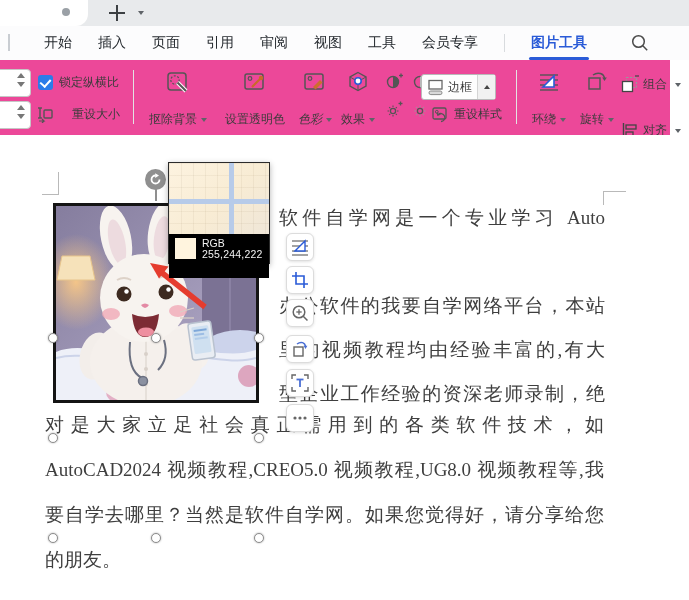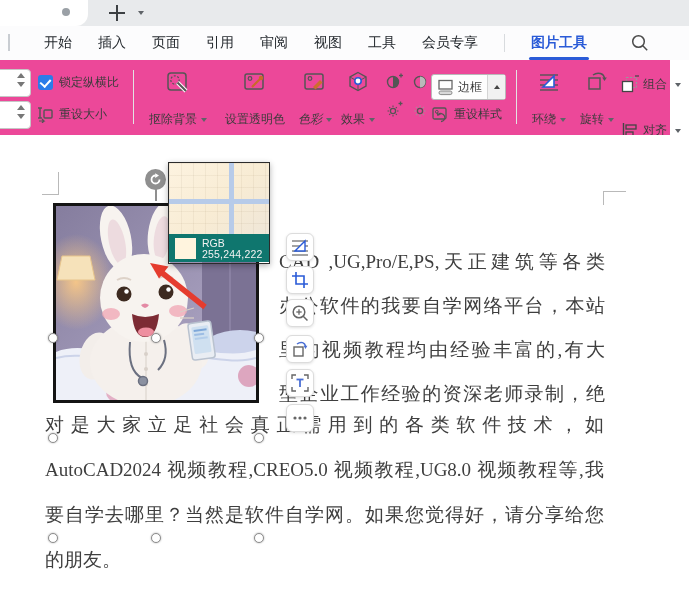--- a/index.html
+++ b/index.html
@@ -28,27 +28,27 @@
   
   .toolbar{position:absolute;left:0;top:60px;width:670px;height:75px;background:#ec4899;border-bottom:1px solid #e7e7e7;font-size:12px;color:#3c3c3c;}
   .vsep{position:absolute;top:10px;width:1px;height:54px;background:#e3e3e3;}
   .stepper{position:absolute;left:-16px;width:47px;height:28px;background:#fff;border:1px solid #c6c6c6;border-radius:4px;box-sizing:border-box;}
   .stepper .arrows{position:absolute;right:5px;top:3px;display:flex;flex-direction:column;gap:4px;}
   .stepper .a-up{width:0;height:0;border-left:4px solid transparent;border-right:4px solid transparent;border-bottom:5px solid #777;}
   .stepper .a-dn{width:0;height:0;border-left:4px solid transparent;border-right:4px solid transparent;border-top:5px solid #777;}
   .lockrow{position:absolute;left:38px;top:14px;display:flex;align-items:center;gap:6px;cursor:pointer;}
   .checkbox{width:15px;height:15px;border-radius:3px;background:#2b7ce9;position:relative;}
   .checkbox:after{content:"";position:absolute;left:4px;top:2px;width:5px;height:8px;border:solid #fff;border-width:0 2px 2px 0;transform:rotate(42deg);}
-  .resetsize{position:absolute;left:36px;top:45px;display:flex;align-items:center;gap:5px;cursor:pointer;}
+  .resetsize{position:absolute;left:36px;top:45px;display:flex;align-items:center;gap:18px;cursor:pointer;}
   .tgroup{position:absolute;top:6px;height:62px;display:flex;flex-direction:column;align-items:center;justify-content:space-between;cursor:pointer;}
   .tgroup .ticon{height:32px;display:flex;align-items:center;justify-content:center;}
   .tgroup .tlabel{display:flex;align-items:center;white-space:nowrap;}
   .adjust-grid{position:absolute;left:382px;top:8px;width:50px;height:58px;display:grid;grid-template-columns:24px 24px;grid-template-rows:26px 26px;gap:2px;}
   .adjust-grid span{display:flex;align-items:center;justify-content:center;cursor:pointer;}
-  .border-btn{position:absolute;left:431px;top:14px;height:26px;display:flex;align-items:center;border:1px solid #b9b9b9;border-radius:3px;background:#fdfdfd;box-sizing:border-box;cursor:pointer;justify-content:center;}
+  .border-btn{position:absolute;left:421px;top:14px;height:26px;display:flex;align-items:center;border:1px solid #b9b9b9;border-radius:3px;background:#fdfdfd;box-sizing:border-box;cursor:pointer;justify-content:center;}
   .border-btn .blab{padding:0 5px 0 4px;}
   .border-btn .bcaret{width:17px;align-self:stretch;display:flex;align-items:center;justify-content:center;border-left:1px solid #d4d4d4;background:#f1f1f1;}
   .resetstyle{position:absolute;left:431px;top:45px;display:flex;align-items:flex-end;gap:5px;cursor:pointer;}
   .rowbtn{position:absolute;display:flex;align-items:center;gap:4px;white-space:nowrap;cursor:pointer;}
   
   .docarea{position:absolute;left:0;top:135px;width:689px;height:465px;background:#fff;}
   .cropTL{position:absolute;left:42px;top:37px;width:16px;height:22px;border-right:1px solid #b9b9b9;border-bottom:1px solid #b9b9b9;}
   .cropTR{position:absolute;left:603px;top:56px;width:22px;height:13px;border-left:1px solid #b9b9b9;border-top:1px solid #b9b9b9;}
   .dline{position:absolute;height:26px;font-family:"Liberation Serif","DejaVu Serif",serif;font-size:19px;color:#3f3f3f;
          text-align:justify;text-align-last:justify;overflow:hidden;}
@@ -61,21 +61,21 @@
   .rot-stem{position:absolute;left:155px;top:54px;width:1.5px;height:12px;background:#8f8f8f;}
   .rot-handle{position:absolute;left:145px;top:34px;width:21px;height:21px;border-radius:50%;background:#8f8f8f;display:flex;align-items:center;justify-content:center;cursor:pointer;}
   
   .fbtn{position:absolute;left:286px;width:28px;height:28px;background:#fff;border:1px solid #dcdcdc;border-radius:6px;box-shadow:0 1px 3px rgba(0,0,0,.12);display:flex;align-items:center;justify-content:center;cursor:pointer;box-sizing:border-box;}
   
   .magnifier{position:absolute;left:168px;top:27px;width:100px;height:100px;border:1px solid #2b2b2b;box-sizing:content-box;box-shadow:0 2px 6px rgba(0,0,0,.3);}
   .mag-view{position:relative;width:100px;height:71px;background:linear-gradient(135deg,#fdf3e0 0%,#f8ecd4 55%,#efe6d8 100%);overflow:hidden;}
   .mag-grid{position:absolute;inset:0;background-image:linear-gradient(rgba(160,140,110,.10) 1px,transparent 1px),linear-gradient(90deg,rgba(160,140,110,.10) 1px,transparent 1px);background-size:12px 12px;}
   .mag-vline{position:absolute;left:60px;top:0;width:5px;height:71px;background:#b7cbe9;}
   .mag-hline{position:absolute;left:0;top:36px;width:100px;height:5px;background:#b7cbe9;}
-  .mag-info{position:relative;width:100px;height:28px;background:#0f766e;}
+  .mag-info{position:relative;width:100px;height:44px;background:#000000;}
   .mag-swatch{position:absolute;left:6px;top:4px;width:21px;height:21px;background:#FFF4DE;}
   .mag-t1{position:absolute;left:33px;top:3px;font-size:10.5px;color:#f2f2f2;}
   .mag-t2{position:absolute;left:33px;top:14px;font-size:10.5px;color:#f2f2f2;letter-spacing:.2px;}
   .arrow-svg{position:absolute;left:130px;top:115px;pointer-events:none;}
   svg{display:block;}
 </style>
 </head>
 <body>
 
 <div class="screen">
@@ -325,21 +325,21 @@
         </svg>
       <span>对齐</span>
       <span class="cdn"></span>
     </div>
   </div>
 
   <div class="docarea">
     <div class="cropTL"></div>
     <div class="cropTR"></div>
 
-    <div class="dline rl" style="top:114px;">CAD ,UG,Pro/E,PS,天正建筑等各类</div>
+    <div class="dline rl" style="top:70px;">软件自学网是一个专业学习 Auto</div>
     <div class="dline rl" style="top:158px;">办公软件的我要自学网络平台，本站</div>
     <div class="dline rl" style="top:202px;">里的视频教程均由经验丰富的,有大</div>
     <div class="dline rl" style="top:246px;">型企业工作经验的资深老师录制，绝</div>
 
     <div class="dline fl" style="top:277px;">对是大家立足社会真正需用到的各类软件技术，如</div>
     <div class="dline fl" style="top:322px;">AutoCAD2024 视频教程,CREO5.0 视频教程,UG8.0 视频教程等,我</div>
     <div class="dline fl lastline" style="top:412px;">的朋友。</div>
     <div class="dline fl" style="top:367px;">要自学去哪里？当然是软件自学网。如果您觉得好，请分享给您</div>
 
     <div class="pic">

